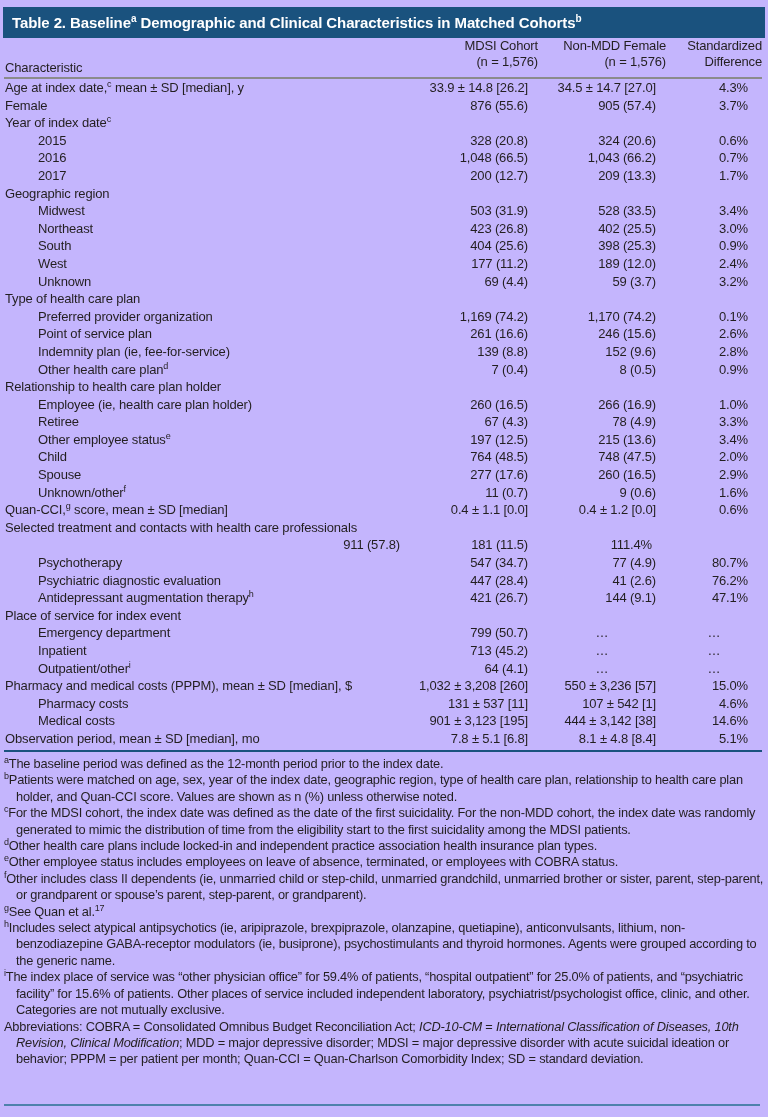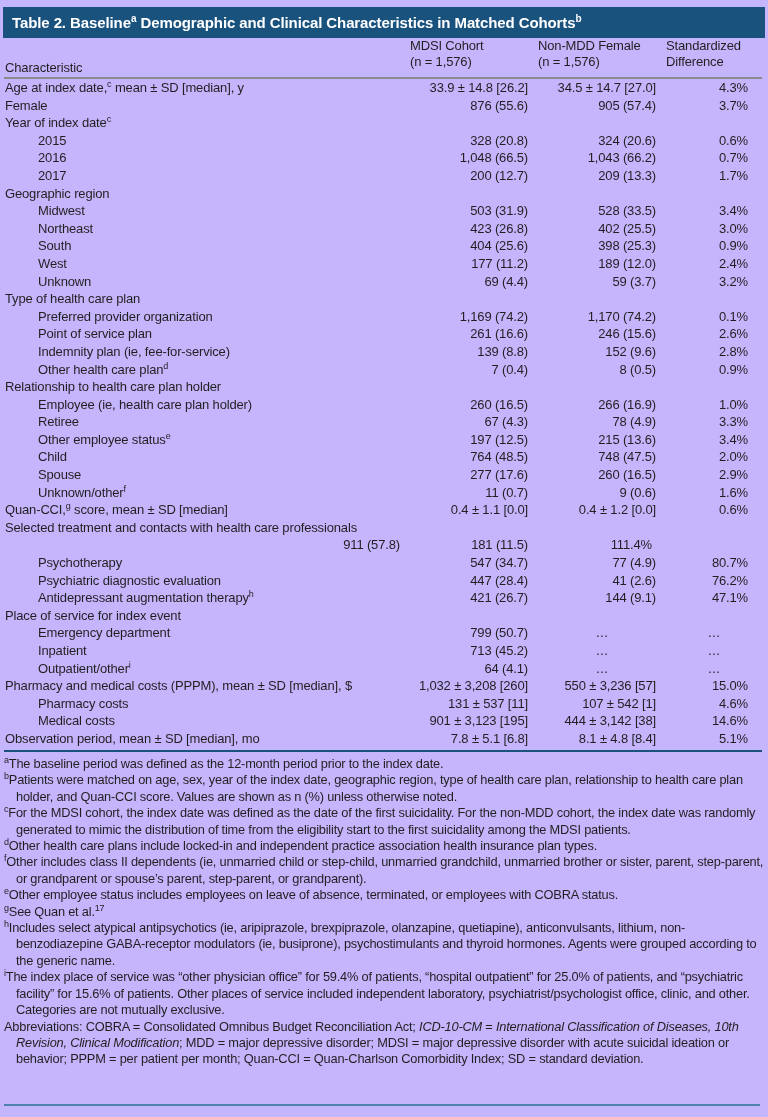--- a/index.html
+++ b/index.html
@@ -17,21 +17,21 @@
     line-height:31px;padding-left:9px;letter-spacing:-0.1px;white-space:nowrap;
   }
   .title-bar sup{font-size:10px;vertical-align:super;line-height:0;}
   
   .grid{display:grid;grid-template-columns:1fr 128px 128px 96px;}
   .colheads{
     position:absolute;left:4px;right:6px;top:38px;height:39px;
     border-bottom:2px solid var(--grayrule);
     align-items:end;font-size:13px;letter-spacing:-0.15px;
   }
-  .colheads .ch{ text-align:left;line-height:15.5px;padding-bottom:8px;}
+  .colheads .ch{ text-align:right;line-height:15.5px;padding-bottom:8px;}
   .colheads .ch-label{text-align:left;padding-left:1px;padding-bottom:2px;line-height:15.5px;}
   
   .rows{position:absolute;left:4px;right:6px;top:79px;}
   .row{height:17.6px;line-height:17.6px;font-size:13px;letter-spacing:-0.15px;}
   .row .c-label{white-space:nowrap;padding-left:1px;overflow:hidden;}
   .row.indent .c-label{padding-left:34px;}
   .row .c-label sup{font-size:9px;vertical-align:super;line-height:0;}
   .c-val{text-align:right;padding-right:10px;white-space:nowrap;}
   .c-val.c4{padding-right:14px;}
   .c-val.dots{text-align:center;padding-right:0;}
@@ -340,23 +340,23 @@
 
   <div class="footnotes" id="footnotes">
   <div class="footnote"><sup class="fn-sup">a</sup><span class="fn-body"><span>The baseline period was defined as the 12-month period prior to the index date.</span></span><sup class="fn-end"></sup></div>
 
   <div class="footnote"><sup class="fn-sup">b</sup><span class="fn-body"><span>Patients were matched on age, sex, year of the index date, geographic region, type of health care plan, relationship to health care plan holder, and Quan-CCI score. Values are shown as n (%) unless otherwise noted.</span></span><sup class="fn-end"></sup></div>
 
   <div class="footnote"><sup class="fn-sup">c</sup><span class="fn-body"><span>For the MDSI cohort, the index date was defined as the date of the first suicidality. For the non-MDD cohort, the index date was randomly generated to mimic the distribution of time from the eligibility start to the first suicidality among the MDSI patients.</span></span><sup class="fn-end"></sup></div>
 
   <div class="footnote"><sup class="fn-sup">d</sup><span class="fn-body"><span>Other health care plans include locked-in and independent practice association health insurance plan types.</span></span><sup class="fn-end"></sup></div>
 
+  <div class="footnote"><sup class="fn-sup">e</sup><span class="fn-body"><span>Other employee status includes employees on leave of absence, terminated, or employees with COBRA status.</span></span><sup class="fn-end"></sup></div>
+
   <div class="footnote"><sup class="fn-sup">f</sup><span class="fn-body"><span>Other includes class II dependents (ie, unmarried child or step-child, unmarried grandchild, unmarried brother or sister, parent, step-parent, or grandparent or spouse’s parent, step-parent, or grandparent).</span></span><sup class="fn-end"></sup></div>
-
-  <div class="footnote"><sup class="fn-sup">e</sup><span class="fn-body"><span>Other employee status includes employees on leave of absence, terminated, or employees with COBRA status.</span></span><sup class="fn-end"></sup></div>
 
   <div class="footnote"><sup class="fn-sup">g</sup><span class="fn-body"><span>See Quan et al.</span></span><sup class="fn-end">17</sup></div>
 
   <div class="footnote"><sup class="fn-sup">h</sup><span class="fn-body"><span>Includes select atypical antipsychotics (ie, aripiprazole, brexpiprazole, olanzapine, quetiapine), anticonvulsants, lithium, non-benzodiazepine GABA-receptor modulators (ie, busiprone), psychostimulants and thyroid hormones. Agents were grouped according to the generic name.</span></span><sup class="fn-end"></sup></div>
 
   <div class="footnote"><sup class="fn-sup">i</sup><span class="fn-body"><span>The index place of service was “other physician office” for 59.4% of patients, “hospital outpatient” for 25.0% of patients, and “psychiatric facility” for 15.6% of patients. Other places of service included independent laboratory, psychiatrist/psychologist office, clinic, and other. Categories are not mutually exclusive.</span></span><sup class="fn-end"></sup></div>
 
   <div class="footnote"><sup class="fn-sup"></sup><span class="fn-body"><span>Abbreviations: COBRA = Consolidated Omnibus Budget Reconciliation Act; </span><span class="italic">ICD-10-CM</span><span> = </span><span class="italic">International Classification of Diseases, 10th Revision, Clinical Modification</span><span>; MDD = major depressive disorder; MDSI = major depressive disorder with acute suicidal ideation or behavior; PPPM = per patient per month; Quan-CCI = Quan-Charlson Comorbidity Index; SD = standard deviation.</span></span><sup class="fn-end"></sup></div>
 </div>
 

